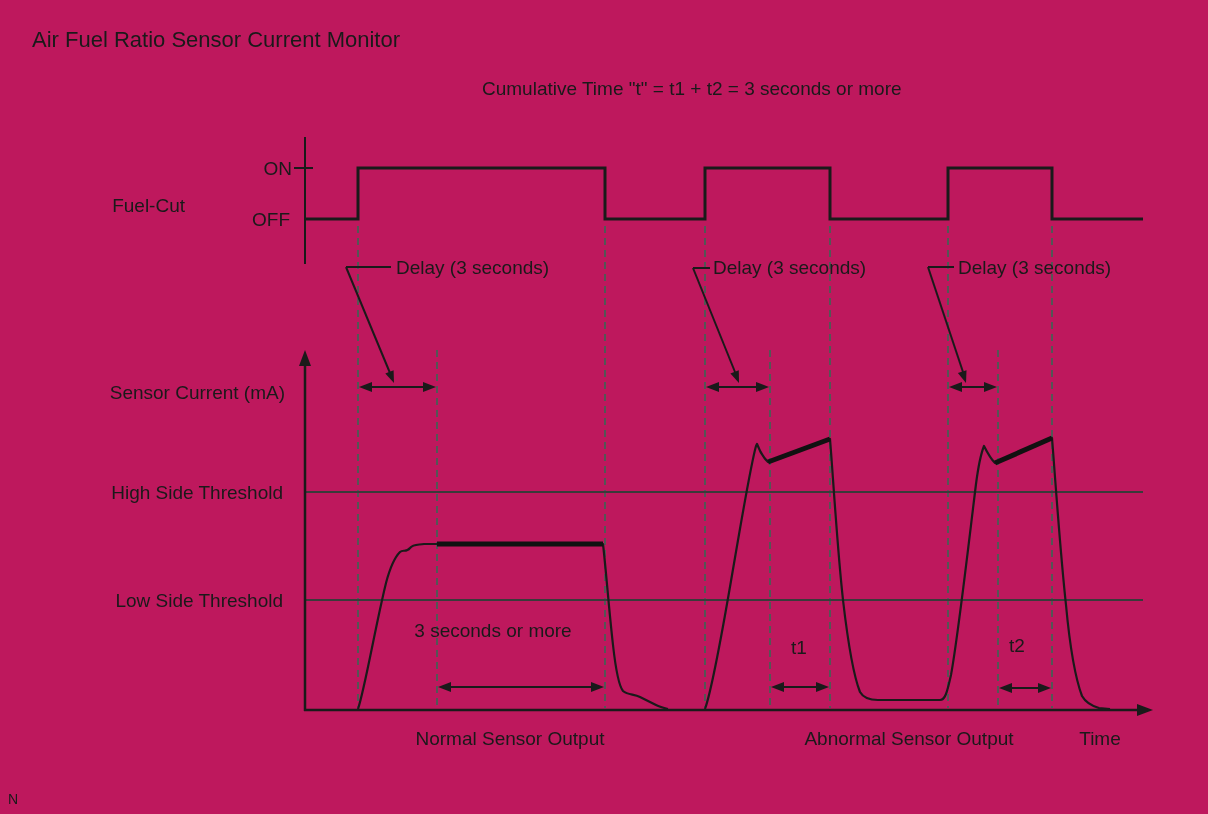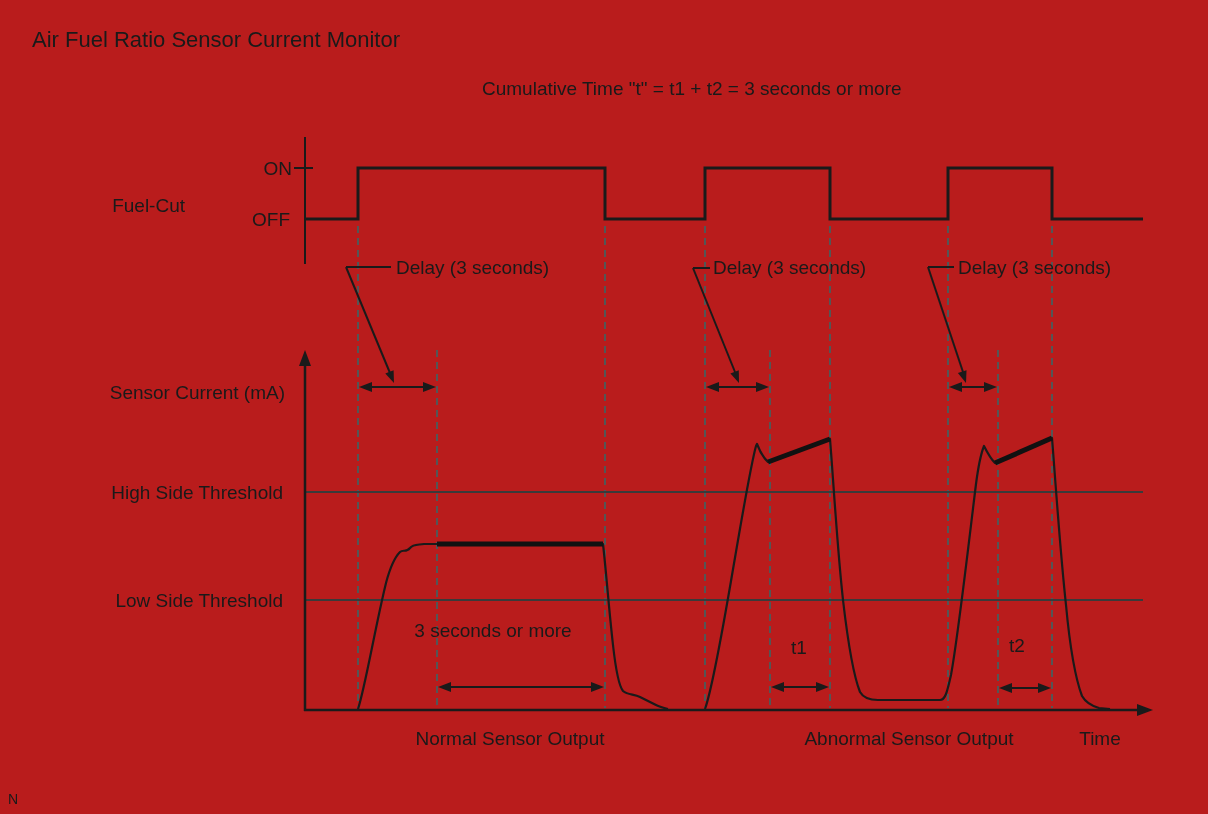--- a/index.html
+++ b/index.html
@@ -1,19 +1,19 @@
 <!DOCTYPE html>
 <html><head>
 <meta charset="utf-8">
 <style>
   html,body{margin:0;padding:0;background:#ffffff;}
   #stage{
     position:relative;
     width:1208px;height:814px;
-    background:#b91c1c;
+    background:#be185d;
     font-family:"Liberation Sans", sans-serif;
     overflow:hidden;
   }
   svg{position:absolute;left:0;top:0;}
   text{fill:#1a1a1a;}
   .lbl{font-size:19px;}
   .title{font-size:22px;}
   .marker{font-size:14px;}
 </style>
 </head>

